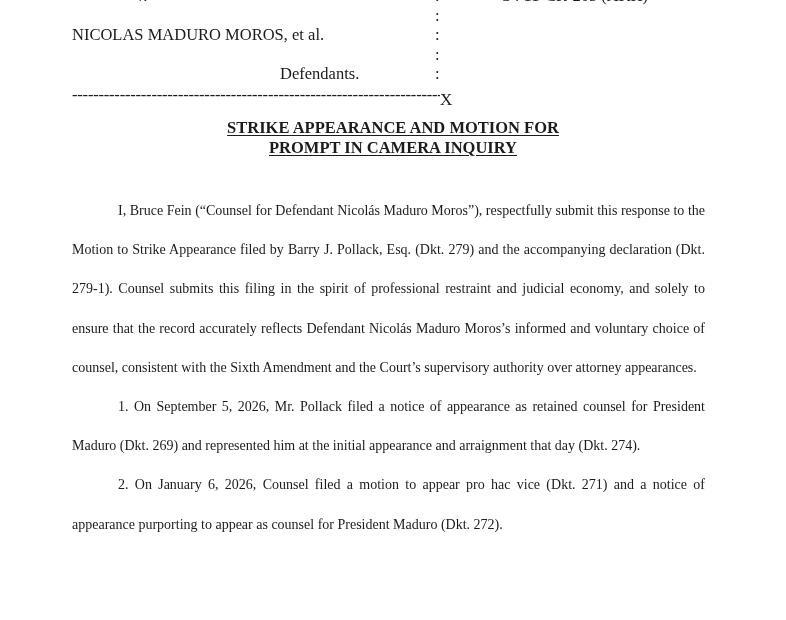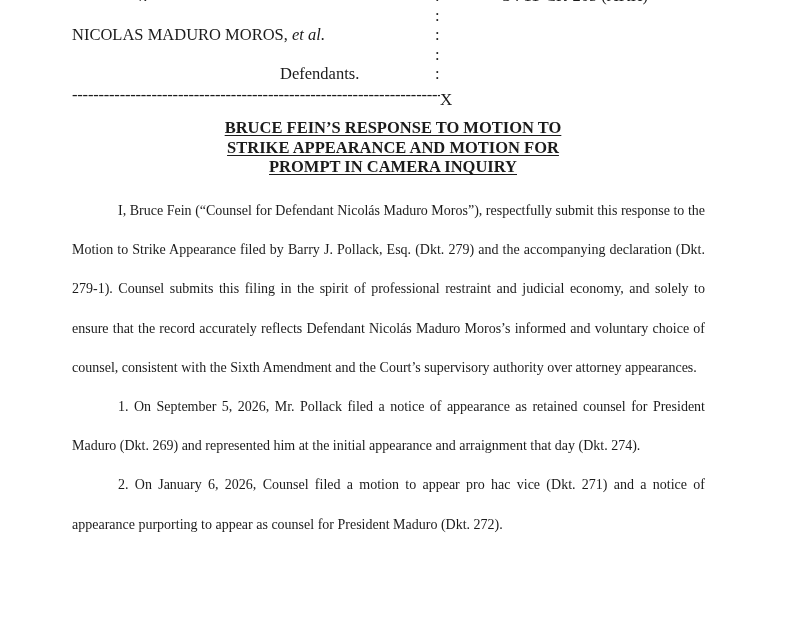--- a/index.html
+++ b/index.html
@@ -59,21 +59,21 @@
     font-size: 16.5px;
   }
 
   .cap-right {
     position: absolute;
     left: 430px;
     top: 0;
     font-size: 16.5px;
   }
 
-  .ital { font-style: italic; }
+  .ital { }
 
   .caption-rule {
     position: absolute;
     left: 72px;
     top: 85px;
     width: 642px;
     height: 20px;
     font-size: 16.5px;
     line-height: 20px;
     white-space: nowrap;
@@ -155,21 +155,20 @@
     <div class="caption-row">
       <span class="cap-left defendants">Defendants.</span>
       <span class="cap-colon">:</span>
     </div>
 
   </div>
 
   <div class="caption-rule"><span class="rule-dashes">--------------------------------------------------------------------------------------------------------------------</span><span class="rule-x">X</span></div>
 
   <div class="doc-title">
-    <span class="tline"><span>BRUCE FEIN’S RESPONSE TO MOTION TO</span></span>
     <span class="tline"><span>STRIKE APPEARANCE AND MOTION FOR</span></span>
     <span class="tline"><span>PROMPT IN CAMERA INQUIRY</span></span>
   </div>
 
   <div class="body-text">
     <p class="para">I, Bruce Fein (“Counsel for Defendant Nicolás Maduro Moros”), respectfully submit this response to the Motion to Strike Appearance filed by Barry J. Pollack, Esq. (Dkt. 279) and the accompanying declaration (Dkt. 279-1). Counsel submits this filing in the spirit of professional restraint and judicial economy, and solely to ensure that the record accurately reflects Defendant Nicolás Maduro Moros’s informed and voluntary choice of counsel, consistent with the Sixth Amendment and the Court’s supervisory authority over attorney appearances.</p>
     <p class="para">1. On September 5, 2026, Mr. Pollack filed a notice of appearance as retained counsel for President Maduro (Dkt. 269) and represented him at the initial appearance and arraignment that day (Dkt. 274).</p>
     <p class="para">2. On January 6, 2026, Counsel filed a motion to appear pro hac vice (Dkt. 271) and a notice of appearance purporting to appear as counsel for President Maduro (Dkt. 272).</p>
 
   </div>

